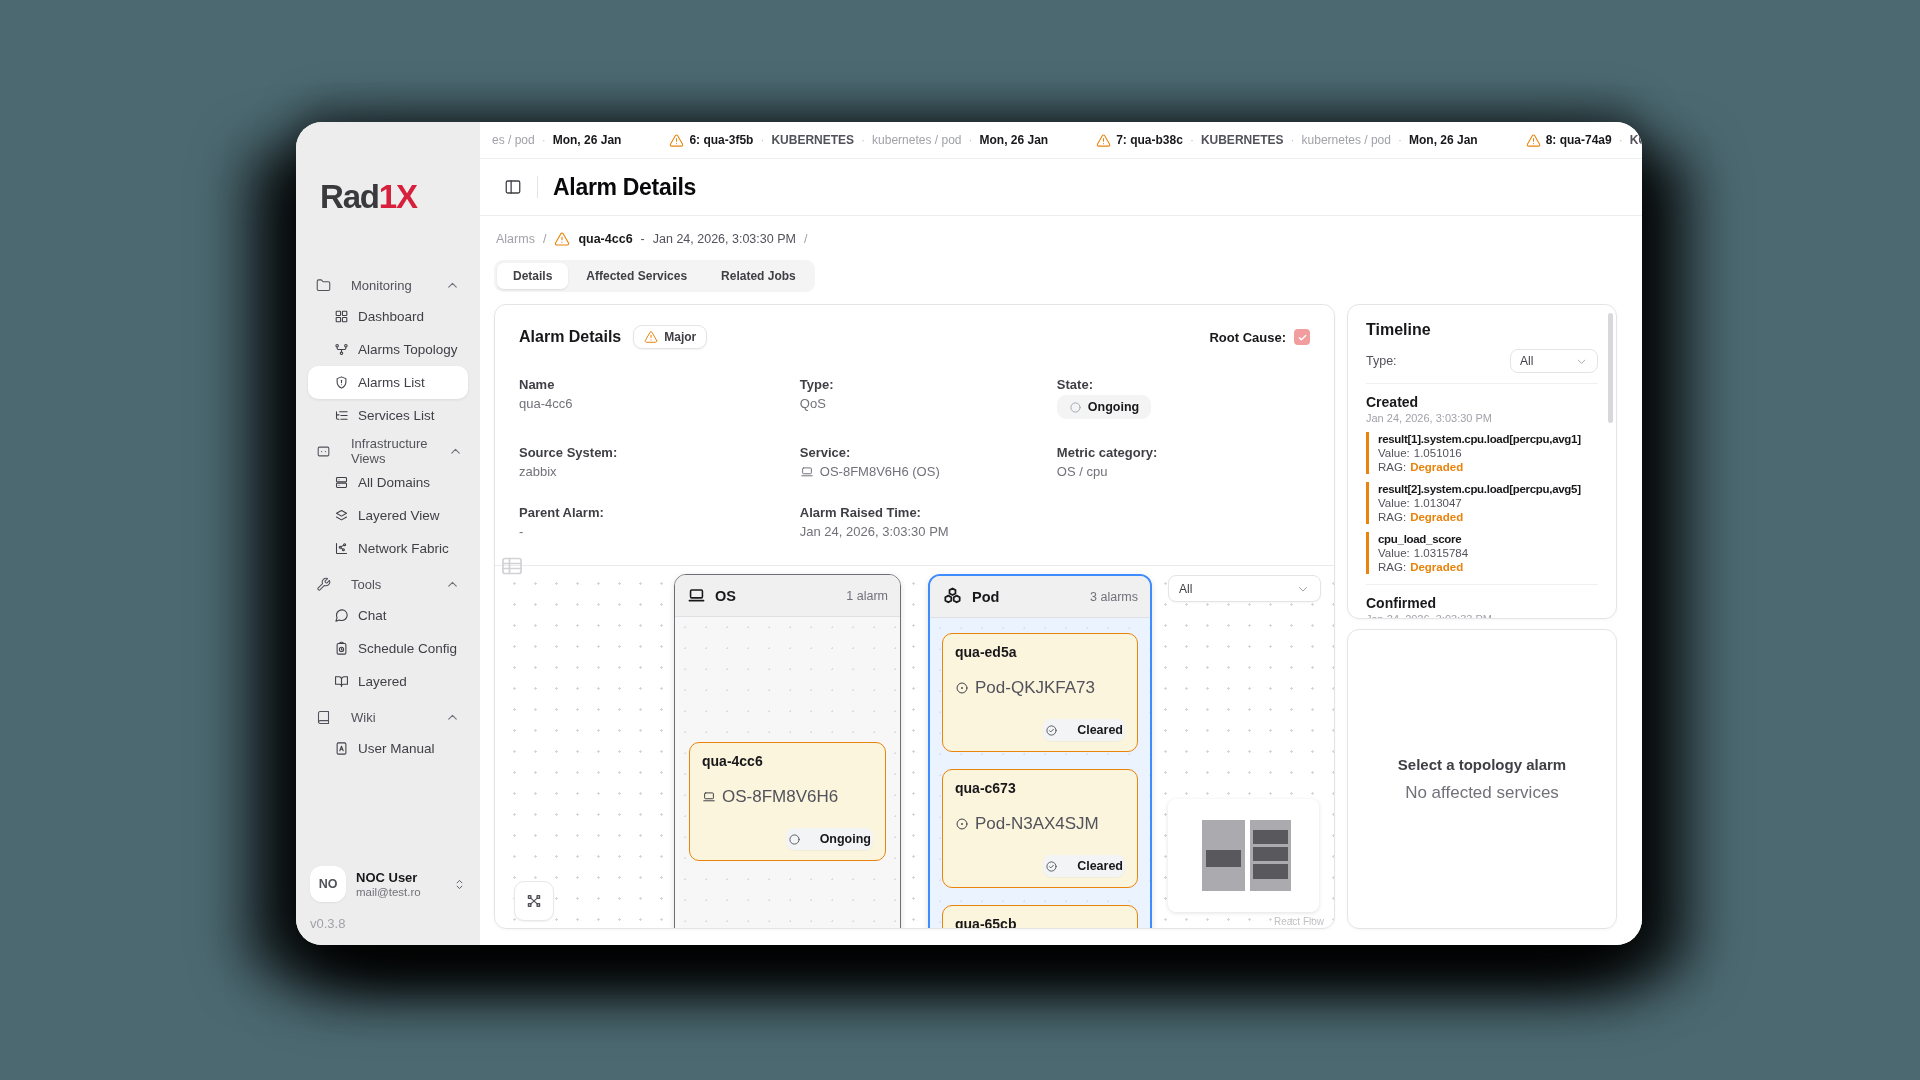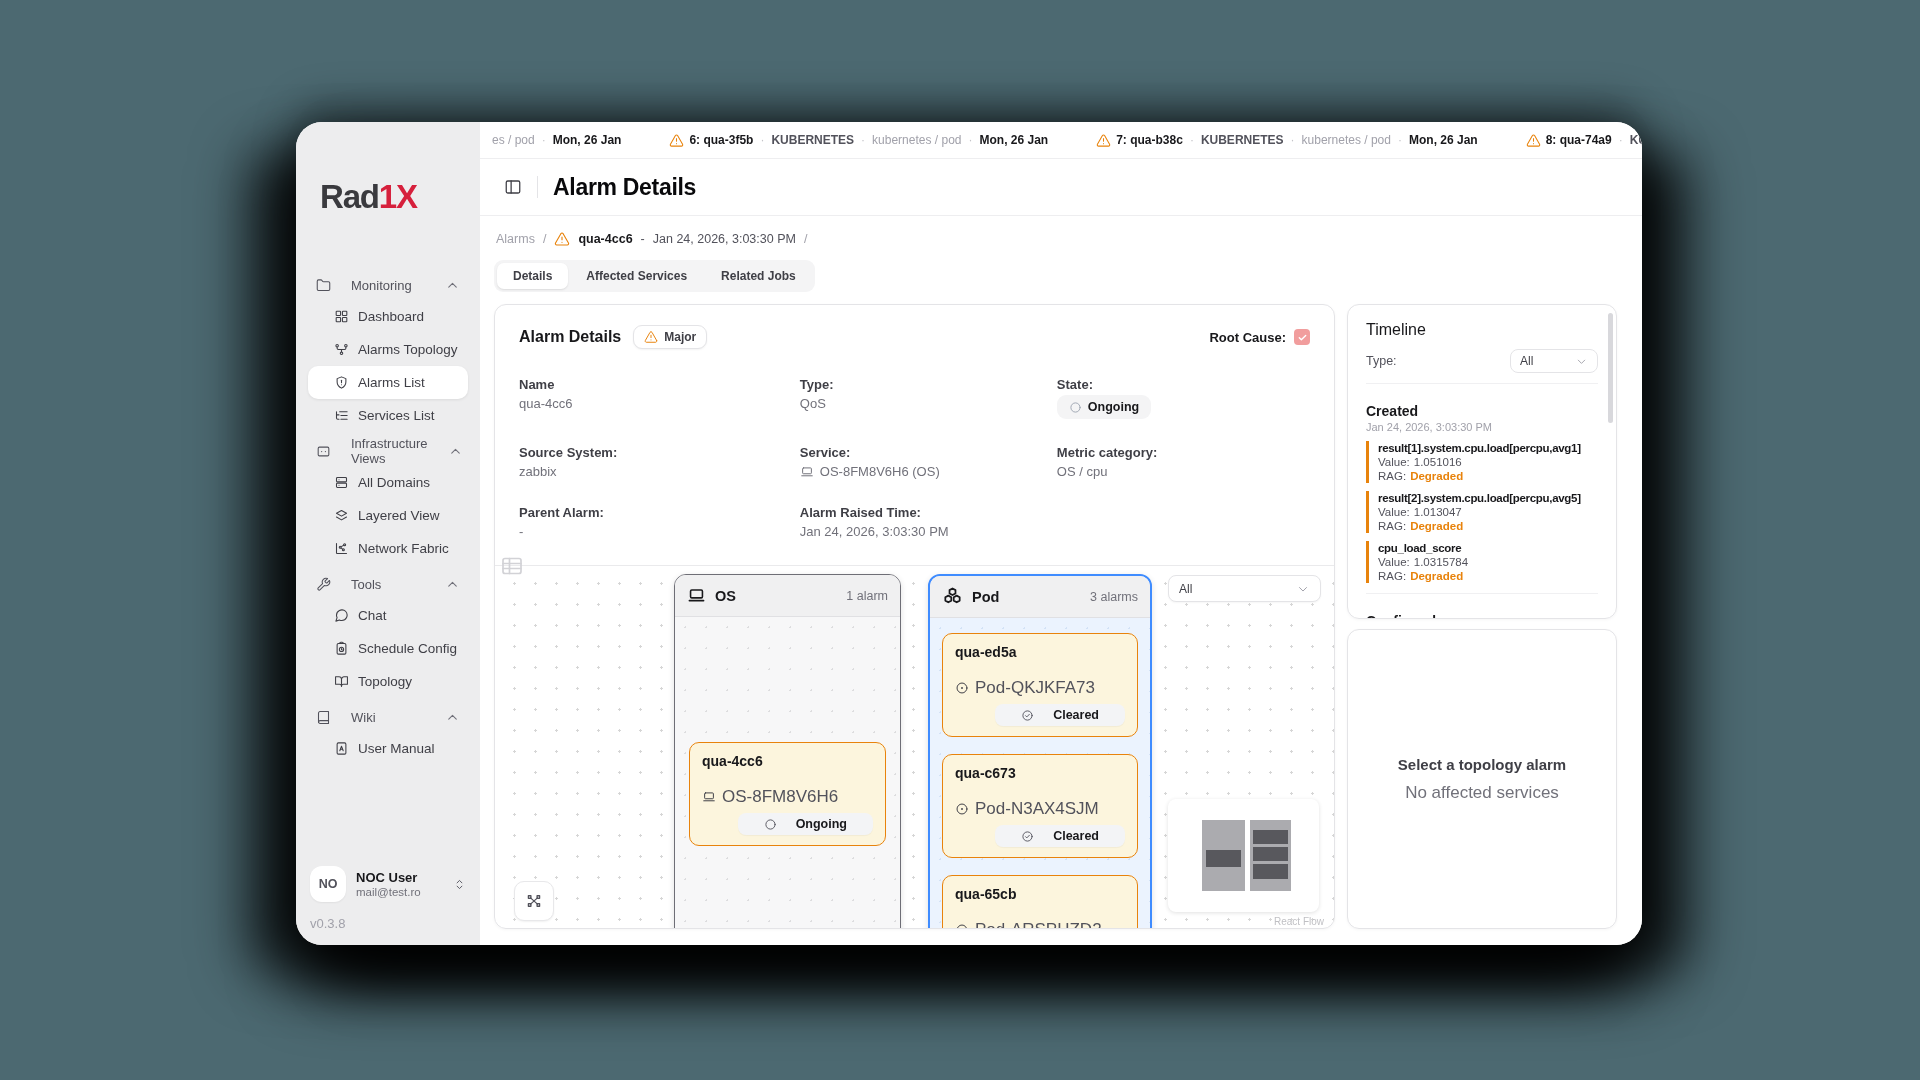--- a/index.html
+++ b/index.html
@@ -115,50 +115,50 @@
              background-image:radial-gradient(circle,#DDDDDF 1px,transparent 1px);
              background-size:21px 21px}
   .node.pod .node-body{background-color:#EBF3FE;
              background-image:radial-gradient(circle,#D3E2F6 1px,transparent 1px)}
   .pod-cards{padding:15px 12px;display:flex;flex-direction:column;gap:17px}
   .alarm-card{background:var(--card_cream);border:1.5px solid var(--accent_orange);
               border-radius:10px;padding:10px 12px;display:flex;flex-direction:column}
   .ac-id{font-size:14px;font-weight:700;color:#18181B}
   .ac-res{margin-top:18px;display:flex;align-items:center;gap:6px;font-size:17px;color:#52525B}
   .ac-res .icon{width:14px;height:14px;color:#3F3F46}
-  .ac-badge{margin-top:6px;align-self:flex-end;display:flex;align-items:center;gap:19px;
-            background:#F3F4F6;border-radius:8px;padding:4px 26px;font-size:12.5px;font-weight:600;
+  .ac-badge{margin-top:21px;align-self:flex-end;display:flex;align-items:center;gap:19px;
+            background:#F3F4F6;border-radius:8px;padding:4px 2px;font-size:12.5px;font-weight:600;
             color:#18181B;box-shadow:0 1px 1px rgba(0,0,0,.04)}
   .ac-badge .icon{width:13px;height:13px;color:#52525B}
   .os-card{position:absolute;left:14px;right:14px;top:125px}
   .canvas-select{position:absolute;top:9px;right:13px;width:153px;height:27px;background:#fff;
                  border:1px solid #E4E4E7;border-radius:8px;display:flex;align-items:center;
                  padding:0 10px;font-size:12px;color:#3F3F46;box-shadow:0 1px 2px rgba(0,0,0,.04)}
   .canvas-select .chev{margin-left:auto;color:#A1A1AA}
   .minimap{position:absolute;right:15px;bottom:16px;width:151px;height:113px;background:#fff;
            border-radius:8px;box-shadow:0 1px 4px rgba(0,0,0,.12)}
   .mm-node{position:absolute;background:#ABABAF}
   .mm-inner{position:absolute;background:#58585D}
   .rf-attr{position:absolute;right:10px;bottom:1px;font-size:10px;color:#C0C0C4}
   .route-btn{position:absolute;left:19px;bottom:7px;width:40px;height:40px;border-radius:10px;
              background:#fff;border:1px solid #E8E8EA;box-shadow:0 1px 2px rgba(0,0,0,.06);
              display:flex;align-items:center;justify-content:center;color:#52525B}
 
   
   .right-col{width:270px;flex-shrink:0;display:flex;flex-direction:column;gap:10px}
   .timeline-card{height:315px;border:1px solid #E4E4E7;border-radius:12px;padding:16px 18px;
                  position:relative;overflow:hidden;box-shadow:0 1px 3px rgba(0,0,0,.04)}
-  .tl-title{font-size:16px;font-weight:400;color:#18181B}
+  .tl-title{font-size:16px;font-weight:700;color:#18181B}
   .tl-type{margin-top:10px;display:flex;align-items:center;justify-content:space-between}
   .tl-type-label{font-size:12.5px;color:#52525B}
   .tl-select{width:88px;height:24px;background:#fff;border:1px solid #E4E4E7;border-radius:8px;
              display:flex;align-items:center;padding:0 9px;font-size:12px;color:#3F3F46}
   .tl-select .chev{margin-left:auto;color:#A1A1AA}
   .tl-divider{height:1px;background:#F0F0F2;margin-top:10px}
-  .tl-section-label{margin-top:19px;font-size:14px;font-weight:700;color:#18181B}
+  .tl-section-label{margin-top:10px;font-size:14px;font-weight:700;color:#18181B}
   .tl-ts{margin-top:2px;font-size:11px;color:#A1A1AA}
   .tl-entry{margin-top:8px;border-left:3px solid var(--accent_orange);padding:1px 0 1px 9px;
             overflow:hidden}
   .tl-metric{font-size:11.5px;font-weight:700;color:#18181B;white-space:nowrap;letter-spacing:-.3px}
   .tl-val,.tl-rag{margin-top:2px;font-size:11.5px;color:#52525B;display:flex;gap:4px}
   .tl-rag b{color:var(--degraded_orange)}
   .tl-scroll{position:absolute;right:3px;top:8px;width:5px;height:110px;background:#D8D8DC;
              border-radius:3px}
   .services-card{flex:1;border:1px solid #E4E4E7;border-radius:12px;display:flex;
                  flex-direction:column;align-items:center;justify-content:center;gap:10px;
@@ -320,21 +320,21 @@
             <circle cx="12" cy="13.5" r="3.4"></circle>
             <path d="M12 12v1.7l1.2.8"></path>
           </svg>
         <span>Schedule Config</span>
       </div>
       <div class="nav-item">
         <svg class="icon" viewBox="0 0 24 24">
             <path d="M2.5 4.5h5.5a4 4 0 0 1 4 4v11a3 3 0 0 0-3-3H2.5z"></path>
             <path d="M21.5 4.5H16a4 4 0 0 0-4 4v11a3 3 0 0 1 3-3h6.5z"></path>
           </svg>
-        <span>Topology</span>
+        <span>Layered</span>
       </div>
 
       <div class="section-head">
         <svg class="icon" viewBox="0 0 24 24">
             <path d="M4 19.5A2.5 2.5 0 0 1 6.5 17H20"></path>
             <path d="M6.5 2.5H20v19H6.5A2.5 2.5 0 0 1 4 19v-14a2.5 2.5 0 0 1 2.5-2.5z"></path>
           </svg>
         <span>Wiki</span>
         <svg class="icon chev" viewBox="0 0 24 24">
             <use href="#i-chev-up"></use>

